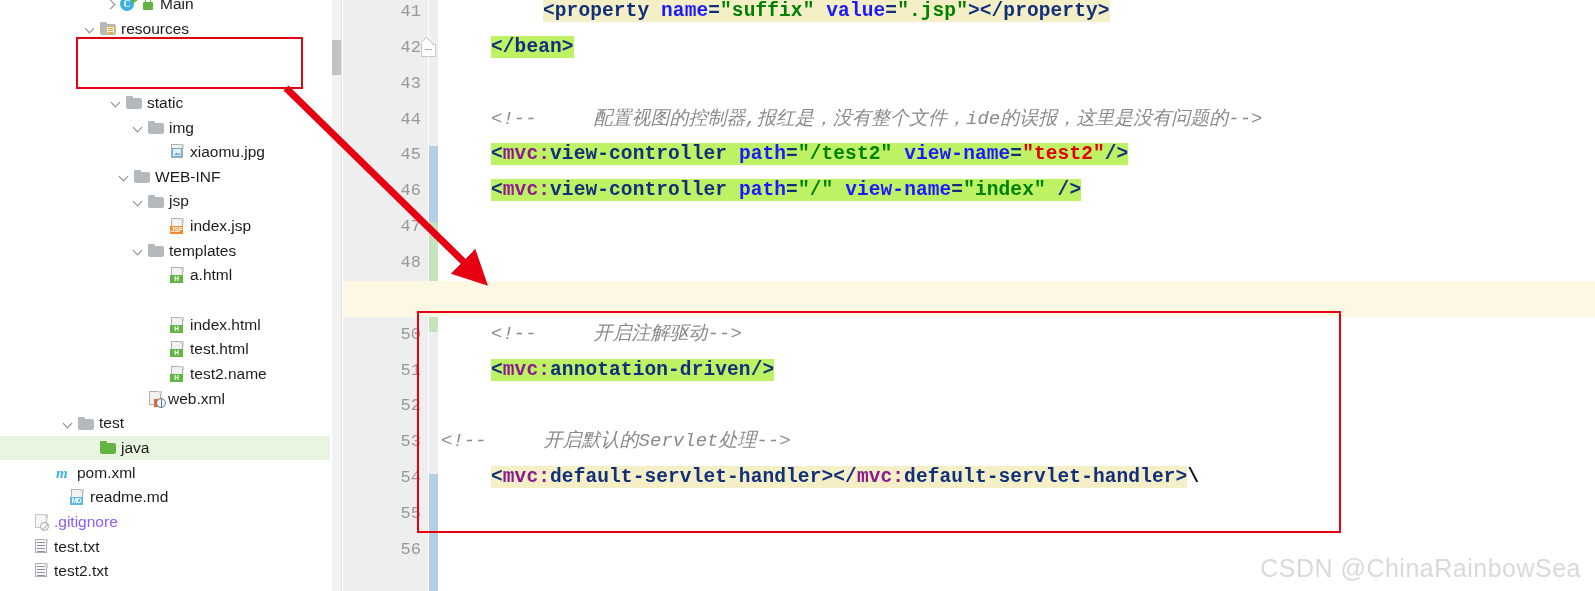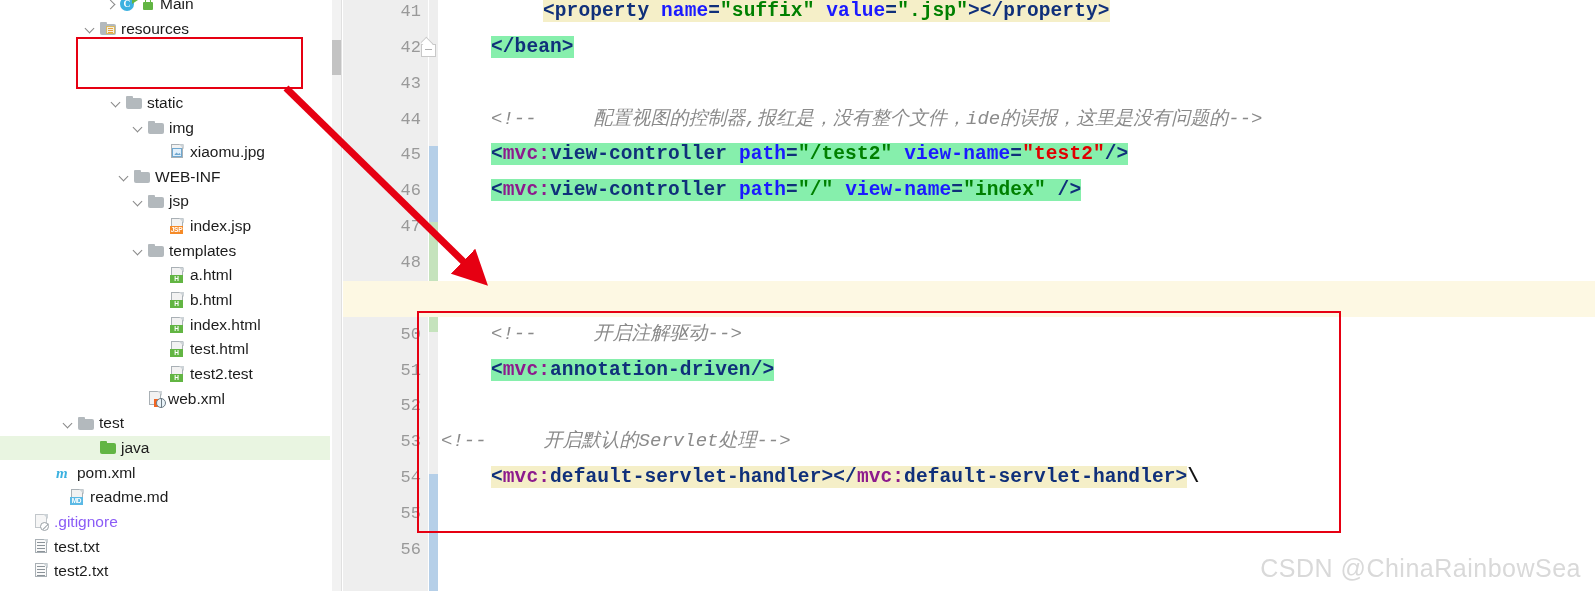--- a/index.html
+++ b/index.html
@@ -136,21 +136,21 @@
   .chg { position:absolute; left:86px; width:9px; }
   .chg.blue { background:#b5cfe8; }
   .chg.green { background:#c5e3bd; }
 
   .code {
     position:absolute; left:0; height:35.8px; line-height:35.8px; white-space:pre;
     font-family:"Liberation Mono", monospace; font-size:19.5px; font-weight:bold;
     letter-spacing:0.1px;
   }
   .code .hl-yellow { background:#f5efc8; }
-  .code .hl-grey { background:#86efac; }
+  .code .hl-grey { background:#bef264; }
   .tk-lt     { color:#10307a; }
   .tk-ns     { color:#8d1b8d; }
   .tk-tag    { color:#10307a; }
   .tk-attr   { color:#1a1aff; }
   .tk-eq     { color:#10307a; }
   .tk-str-g  { color:#008000; }
   .tk-str-r  { color:#e00000; }
   .tk-plain  { color:#111111; }
   .comment {
     position:absolute; height:35.8px; line-height:35.8px; white-space:pre;
@@ -296,32 +296,20 @@
         <span class="chev none"></span>
         <span style="display: inline-flex; align-items: center; position: relative;">
           <span class="ico ico-file">
             <span class="pg"></span>
             <span class="fold"></span>
             <span class="tag tag-h">H</span>
           </span>
         </span>
         <span class="label">a.html</span>
       </div>
-      <div class="tree-row" style="position: absolute; left: 0px; right: 0px; top: 287.8px;">
-        <span style="display: inline-block; width: 154px; flex: 0 0 auto;"></span>
-        <span class="chev none"></span>
-        <span style="display: inline-flex; align-items: center; position: relative;">
-          <span class="ico ico-file">
-            <span class="pg"></span>
-            <span class="fold"></span>
-            <span class="tag tag-h">H</span>
-          </span>
-        </span>
-        <span class="label">b.html</span>
-      </div>
       <div class="tree-row" style="position: absolute; left: 0px; right: 0px; top: 312.45px;">
         <span style="display: inline-block; width: 154px; flex: 0 0 auto;"></span>
         <span class="chev none"></span>
         <span style="display: inline-flex; align-items: center; position: relative;">
           <span class="ico ico-file">
             <span class="pg"></span>
             <span class="fold"></span>
             <span class="tag tag-h">H</span>
           </span>
         </span>
@@ -342,21 +330,21 @@
       <div class="tree-row" style="position: absolute; left: 0px; right: 0px; top: 361.75px;">
         <span style="display: inline-block; width: 154px; flex: 0 0 auto;"></span>
         <span class="chev none"></span>
         <span style="display: inline-flex; align-items: center; position: relative;">
           <span class="ico ico-file">
             <span class="pg"></span>
             <span class="fold"></span>
             <span class="tag tag-h">H</span>
           </span>
         </span>
-        <span class="label">test2.test</span>
+        <span class="label">test2.name</span>
       </div>
       <div class="tree-row" style="position: absolute; left: 0px; right: 13px; top: 386.4px;">
         <span style="display: inline-block; width: 132px; flex: 0 0 auto;"></span>
         <span class="chev none"></span>
         <span style="display: inline-flex; align-items: center; position: relative;">
           <span class="ico ico-file">
             <span class="pg"></span>
             <span class="fold"></span>
             <span class="leaf-spring">
               <span class="sq">&lt;</span>

